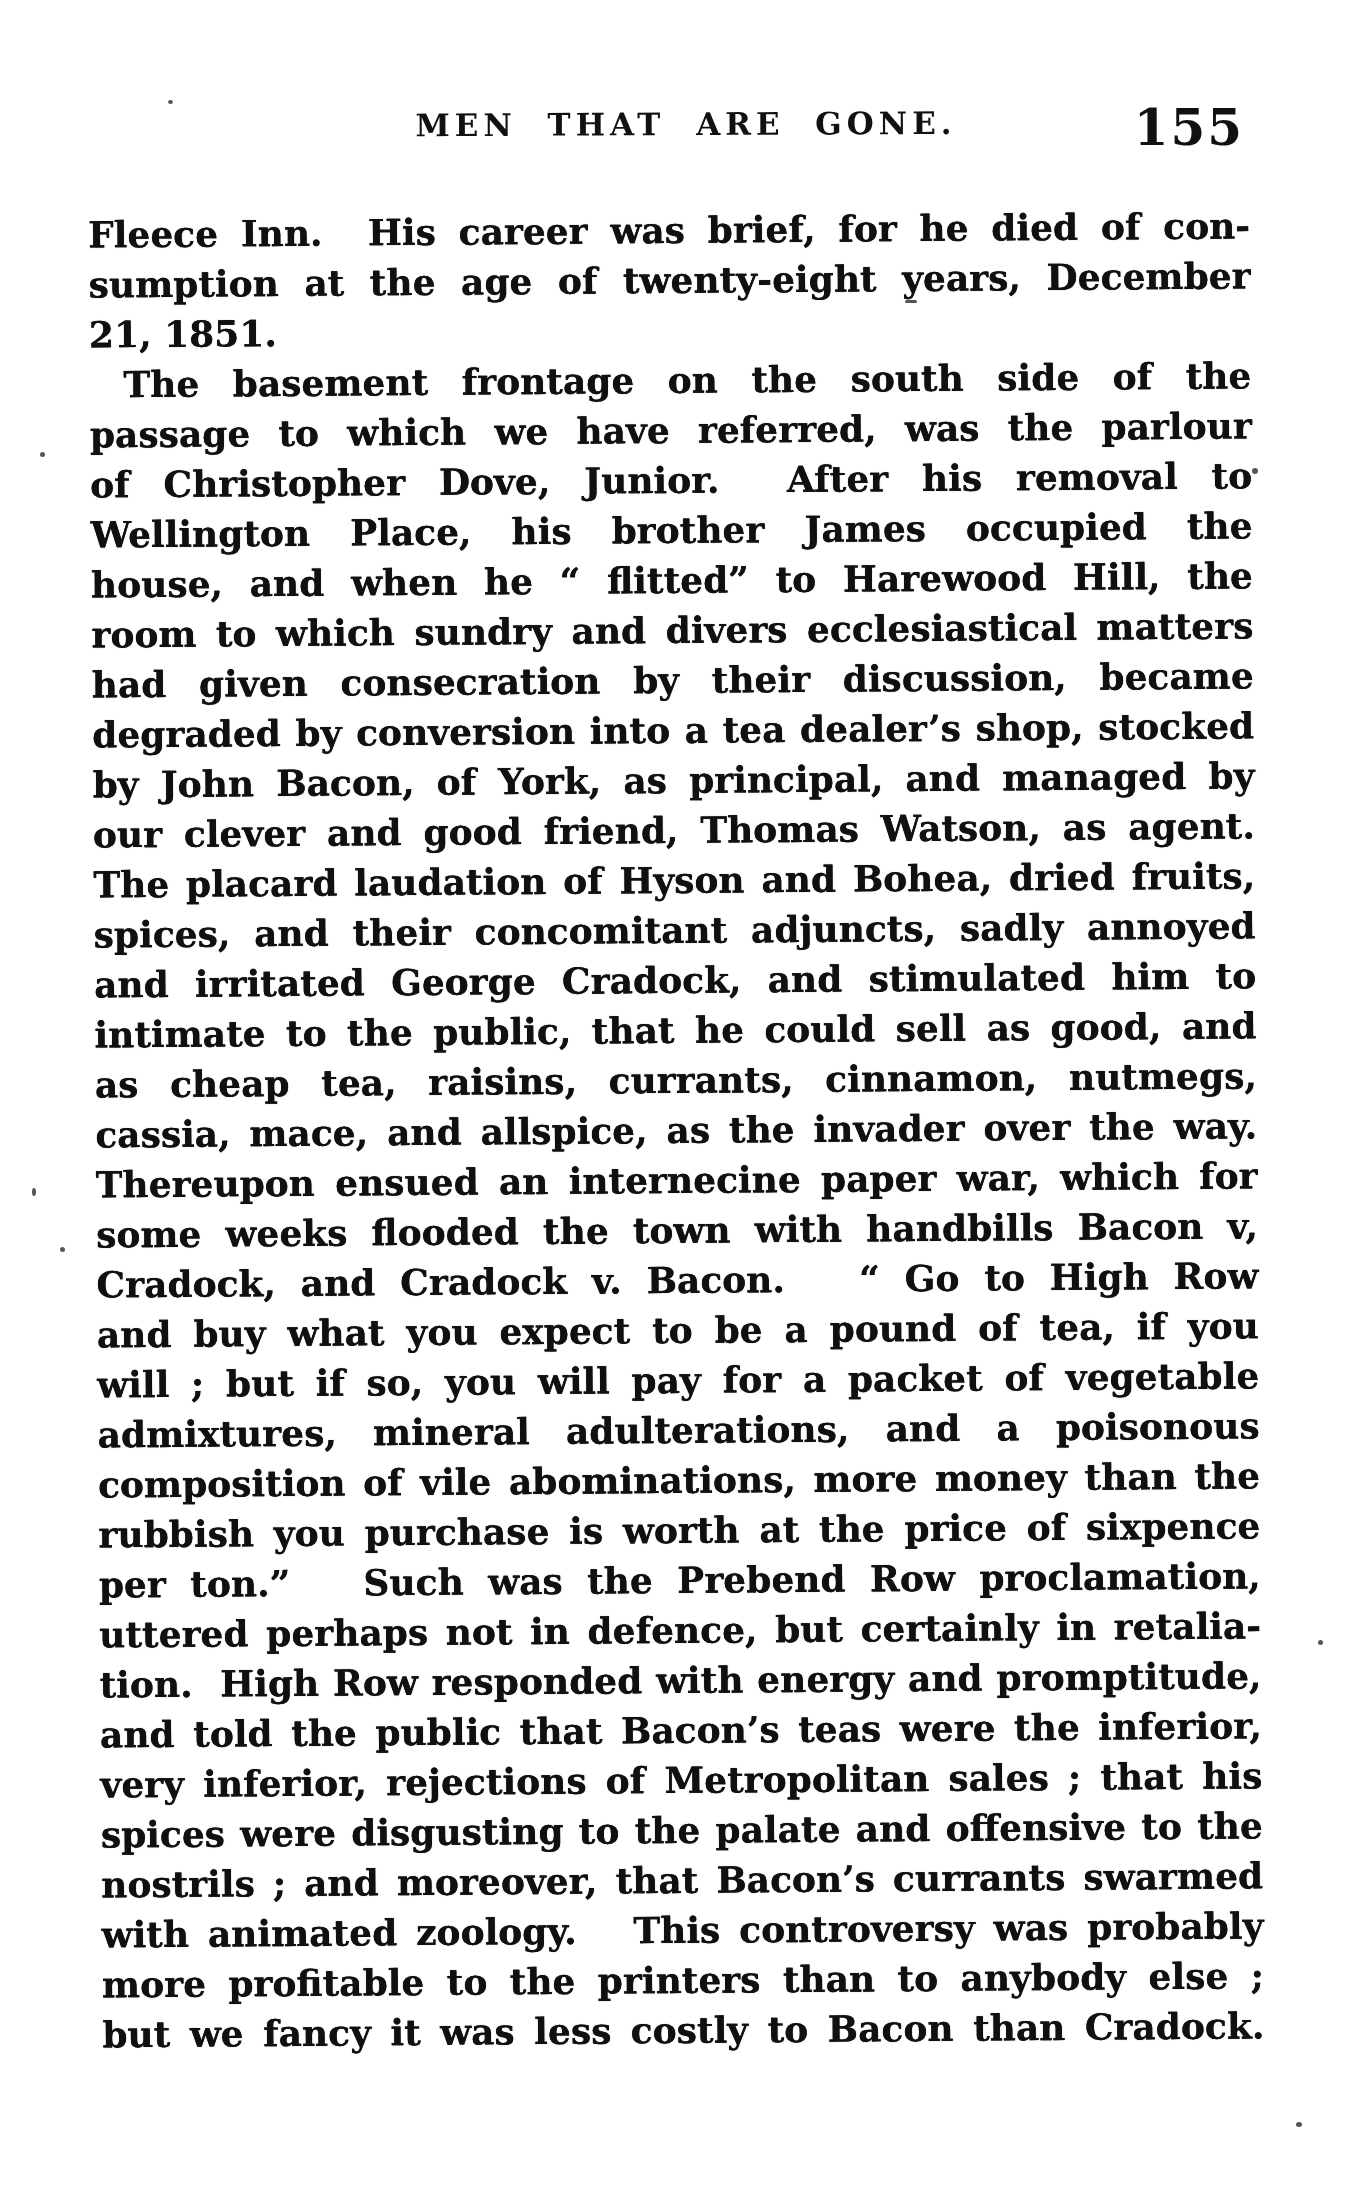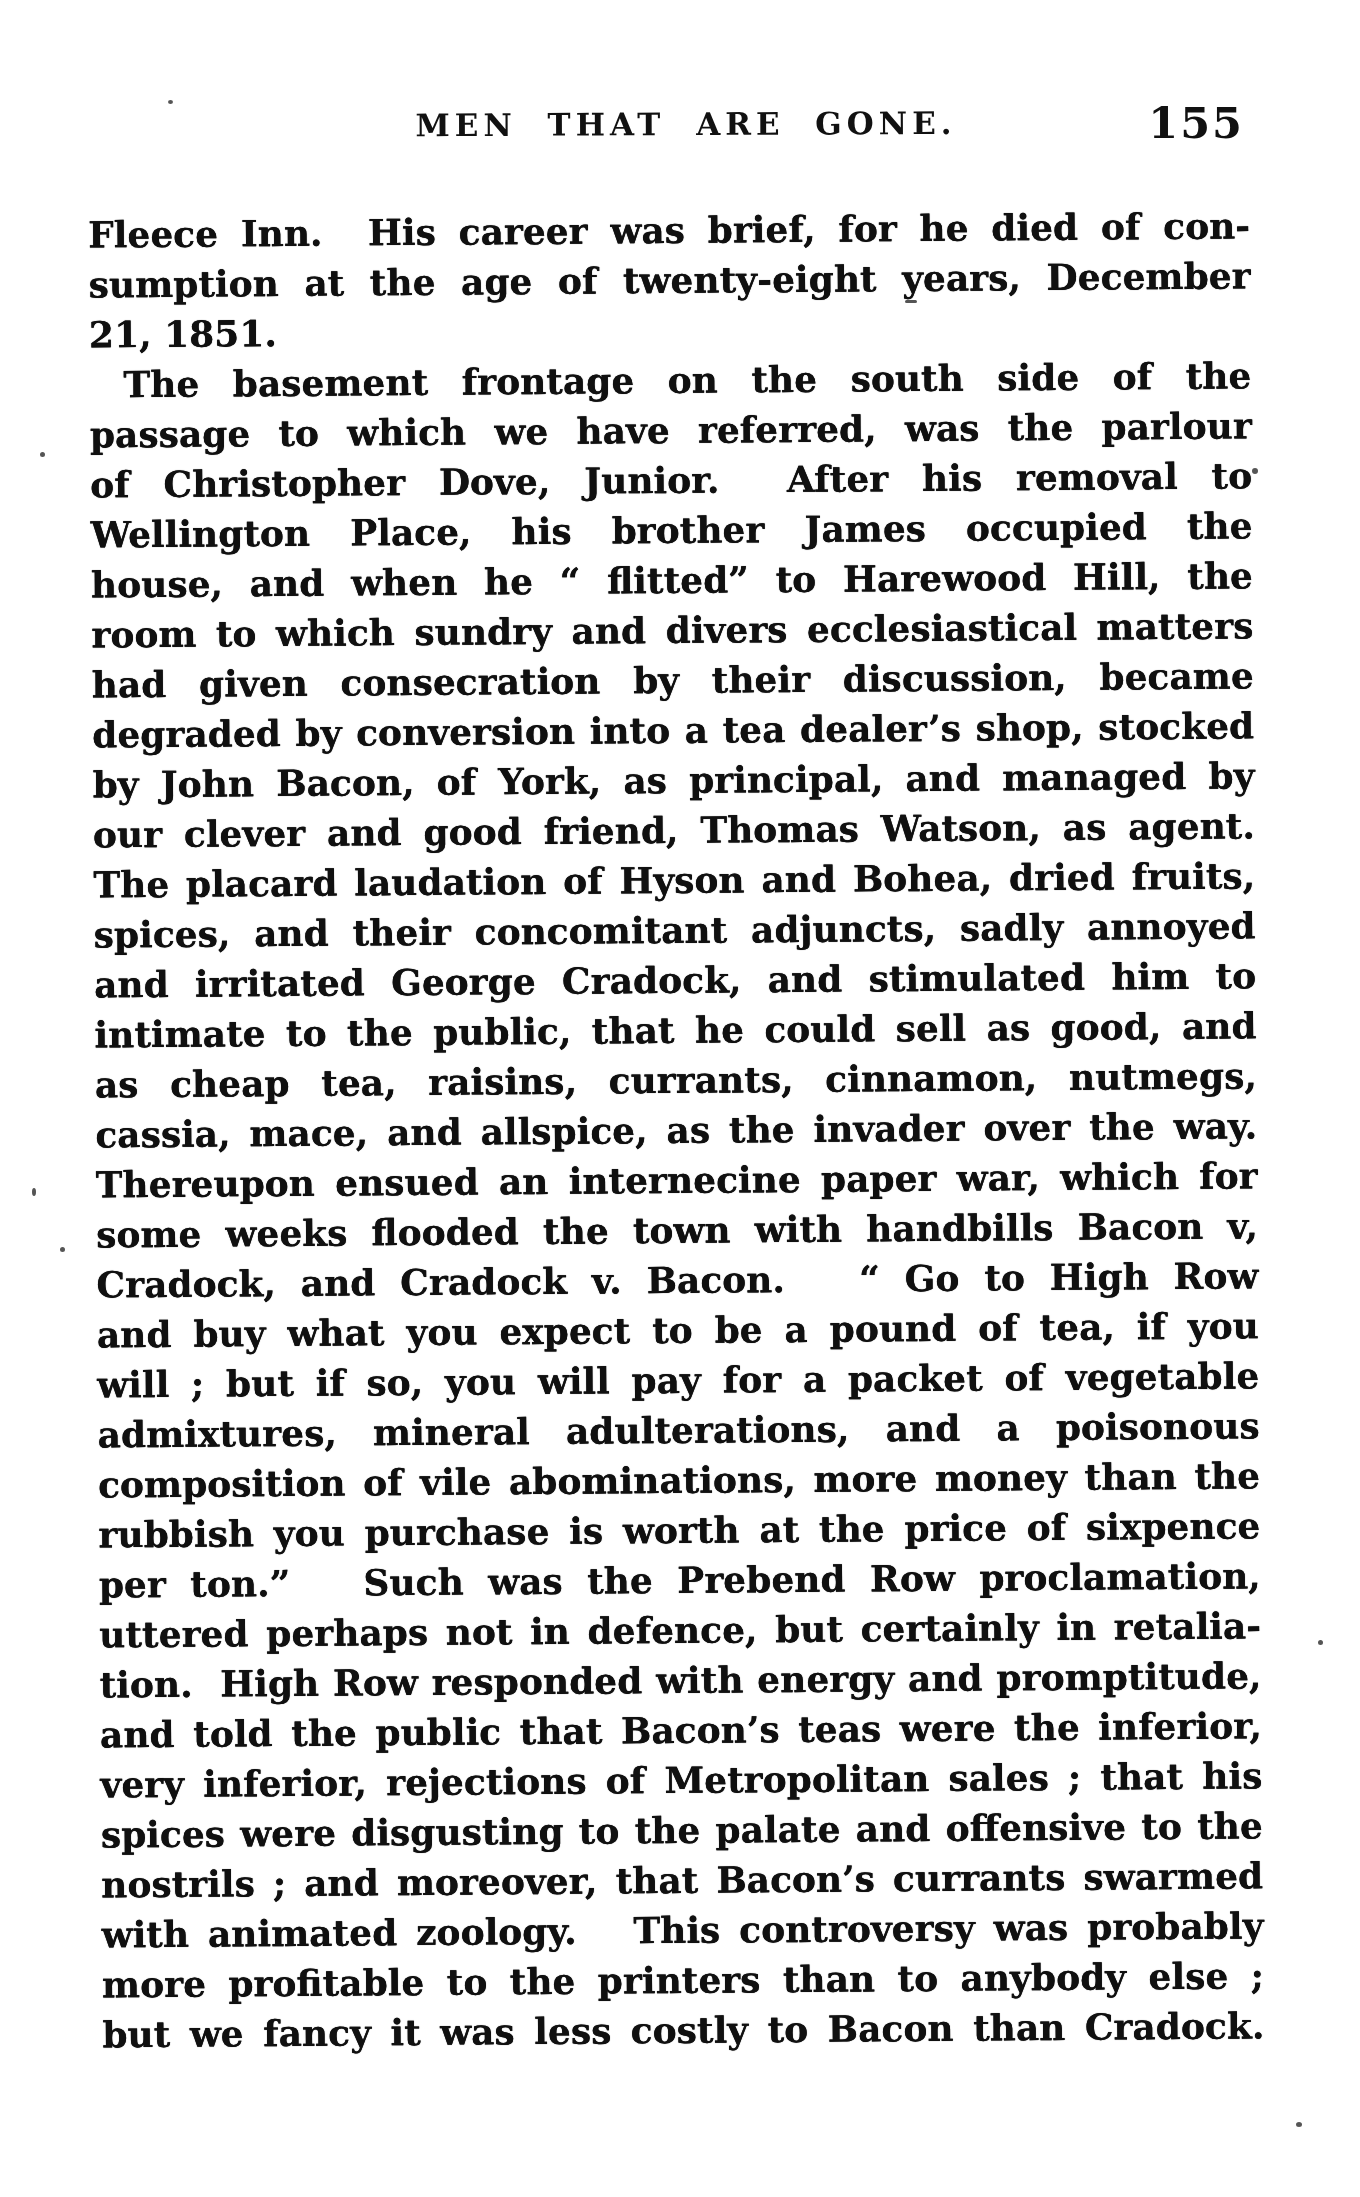--- a/index.html
+++ b/index.html
@@ -30,21 +30,21 @@
     letter-spacing: 5px;
     word-spacing: 15px;
     color: #111111;
     transform: rotate(-0.25deg);
   }
   .page-number {
     position: absolute;
     top: -8px;
     right: 122px;
     font-weight: 700;
-    font-size: 43px;
+    font-size: 50px;
     letter-spacing: 2px;
     color: #111111;
   }
   .text-block {
     position: absolute;
     top: 205px;
     left: 88px;
     width: 1162px;
     transform: rotate(-0.45deg);
     transform-origin: 50% 0;

